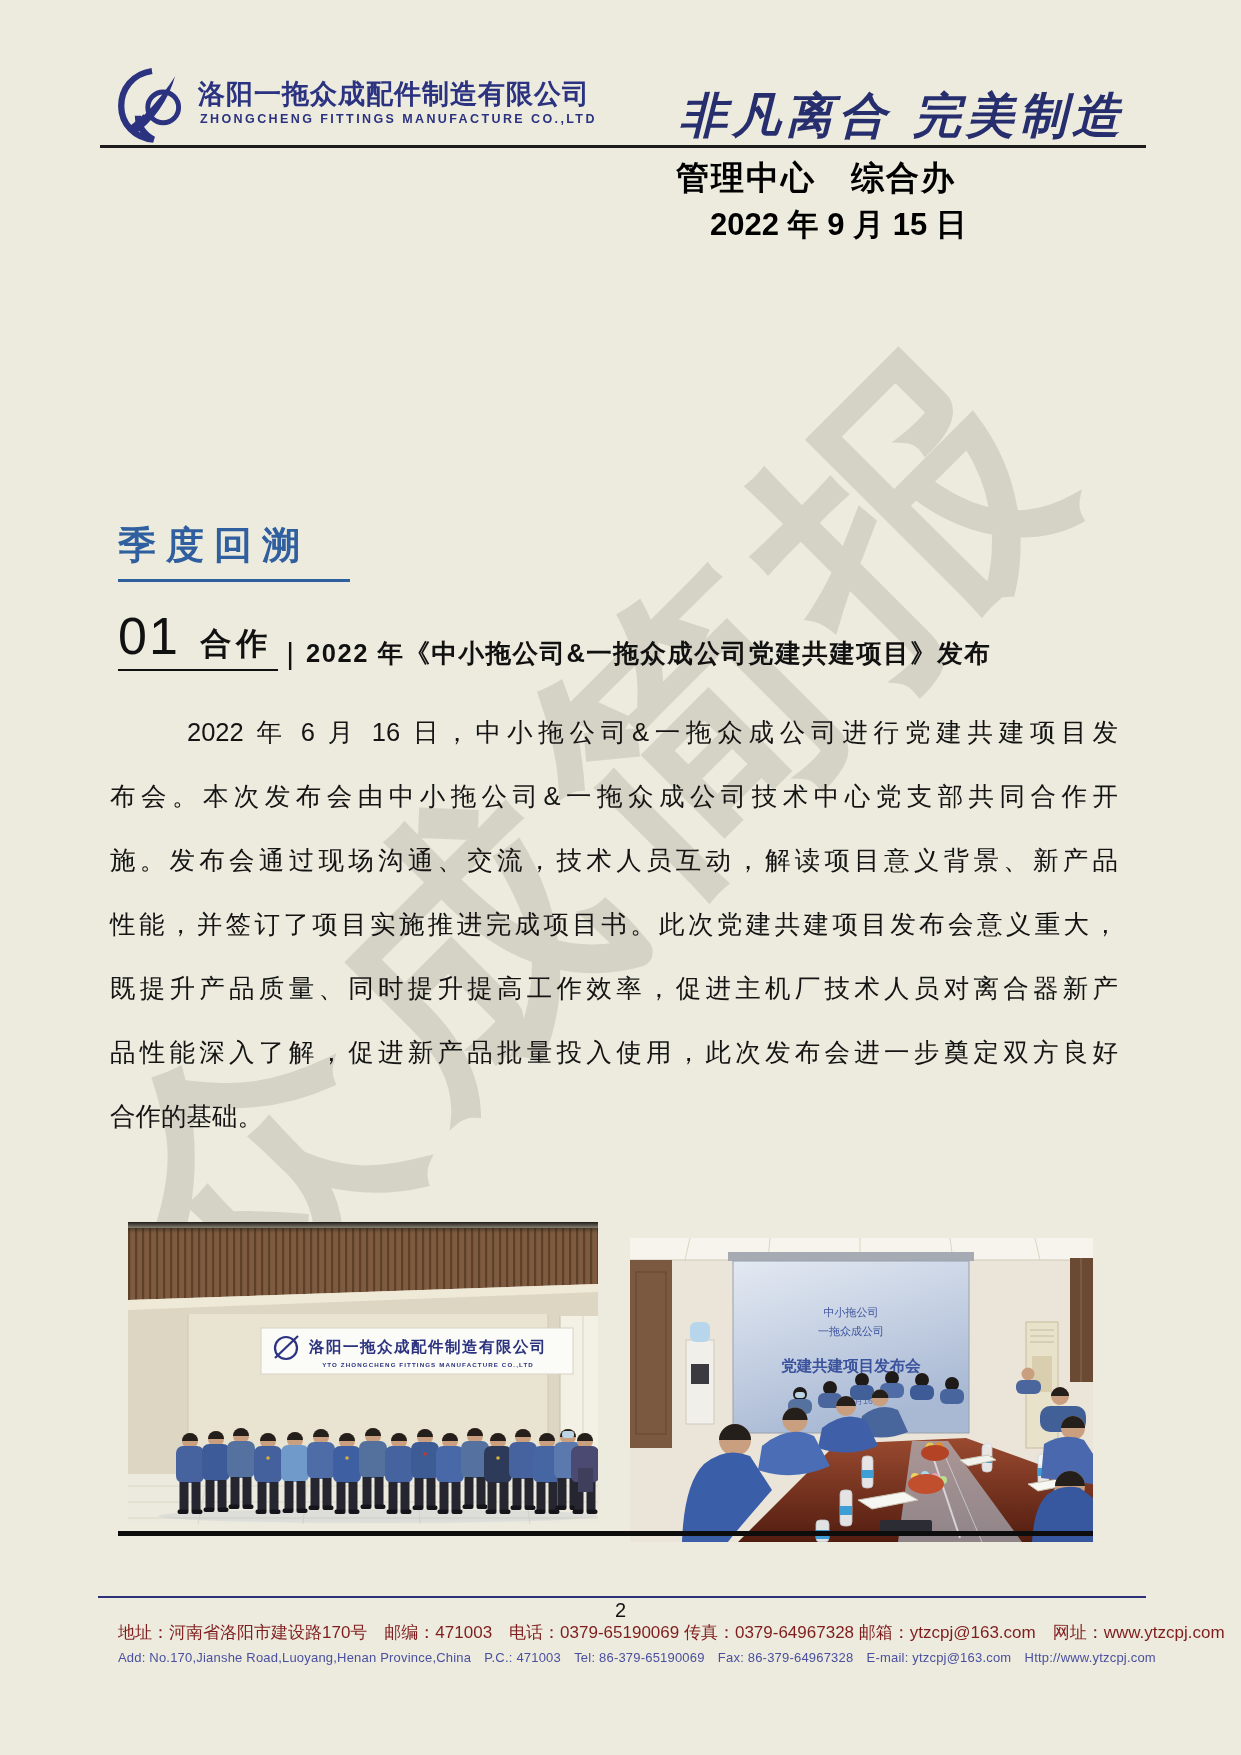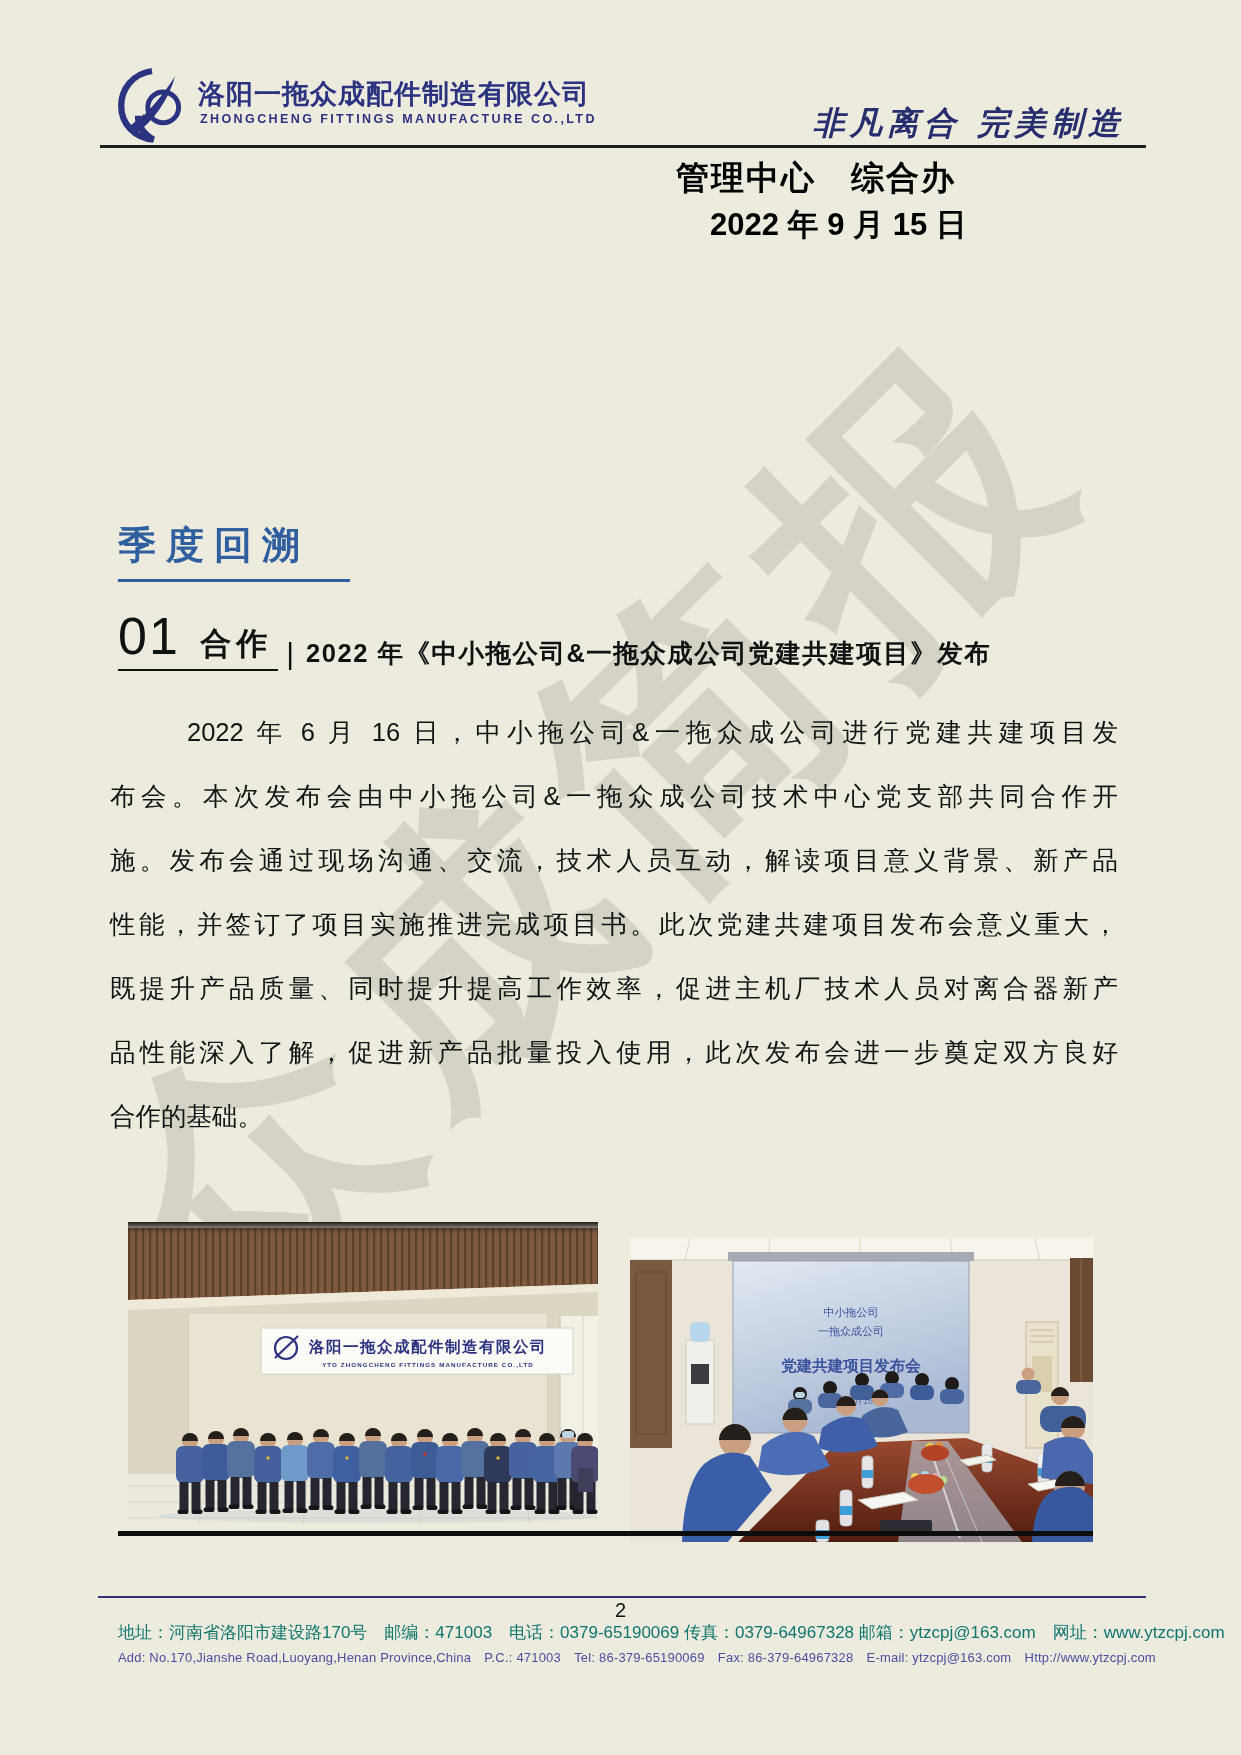--- a/index.html
+++ b/index.html
@@ -13,22 +13,22 @@
   .watermark{
     position:absolute;left:-150px;top:690px;width:1480px;
     font-size:280px;font-weight:700;line-height:1;text-align:center;
     letter-spacing:28px;color:rgba(148,144,128,0.26);
     transform:rotate(-45deg);pointer-events:none;white-space:nowrap;
   }
   
   .logo-mark{left:110px;top:64px;width:84px;height:84px;}
   .company-cn{left:198px;top:76px;font-size:27px;font-weight:700;color:#2b3280;letter-spacing:1px;white-space:nowrap;}
   .company-en{left:200px;top:112px;font-size:12.5px;font-weight:700;color:#2b3280;letter-spacing:2.4px;white-space:nowrap;}
-  .slogan{right:116px;top:84px;font-size:32px;font-weight:700;font-style:italic;
-    font-family:"DejaVu Serif", serif;color:#272e6e;letter-spacing:5px;white-space:nowrap;margin-top:18px;}
+  .slogan{right:116px;top:84px;font-size:48px;font-weight:700;font-style:italic;
+    font-family:"DejaVu Serif", serif;color:#272e6e;letter-spacing:5px;white-space:nowrap;}
   .header-rule{left:100px;top:145px;width:1046px;height:3px;background:#1c1c1c;}
   .dept-line{left:676px;top:156px;font-size:33px;font-weight:700;color:#000;letter-spacing:2px;white-space:nowrap;}
   .date-line{left:710px;top:204px;font-size:31px;font-weight:700;color:#000;white-space:nowrap;}
   
   .sec-head{left:118px;top:520px;font-size:38px;font-weight:700;color:#2f5f9e;
     letter-spacing:10px;border-bottom:3.5px solid #2f5f9e;padding:0 40px 8px 0;white-space:nowrap;}
   .item-head{left:118px;top:606px;width:1012px;display:flex;align-items:flex-end;white-space:nowrap;}
   .item-num-cat{border-bottom:2.5px solid #111;padding:0 6px 3px 0;}
   .item-num{font-size:52px;font-weight:400;letter-spacing:2px;}
   .item-cat{font-size:31px;font-weight:700;margin-left:16px;letter-spacing:5px;}
@@ -41,21 +41,21 @@
   .para-line.last{text-align-last:left;}
   
   .photo{overflow:hidden;background:#ddd;}
   .photo svg{width:100%;height:100%;display:block;font-family:inherit;}
   .photo-left{left:128px;top:1222px;width:470px;height:302px;}
   .photo-right{left:630px;top:1218px;width:463px;height:304px;margin-top:20px;}
   .photo-underline{left:118px;top:1531px;width:975px;height:5px;background:#0d0d0d;}
   
   .footer-rule{left:98px;top:1596px;width:1048px;height:2px;background:#2c3178;}
   .page-num{left:0;top:1599px;width:1241px;text-align:center;font-size:20px;color:#111;}
-  .footer-cn{left:118px;top:1621px;width:1030px;font-size:17px;color:#0f766e;white-space:nowrap;}
+  .footer-cn{left:118px;top:1621px;width:1030px;font-size:17px;color:#7f1d1d;white-space:nowrap;}
   .footer-en{left:118px;top:1649px;width:1030px;font-size:13px;color:#4a4f9f;letter-spacing:0.2px;white-space:nowrap;}
 </style>
 </head>
 <body>
 
 <div class="watermark">众成简报</div>
 
 <svg class="abs logo-mark" viewBox="0 0 60 60">
   <path d="M30,5 C16,7 8,18 8,30 c0,13 10,23 23,24 c-7,-4 -11,-10 -11,-17" fill="none" stroke="#2b3280" stroke-width="4.5"></path>
   <path d="M12,46 C26,36 38,22 47,7 C42,26 31,41 17,51 Z" fill="#2b3280"></path>

